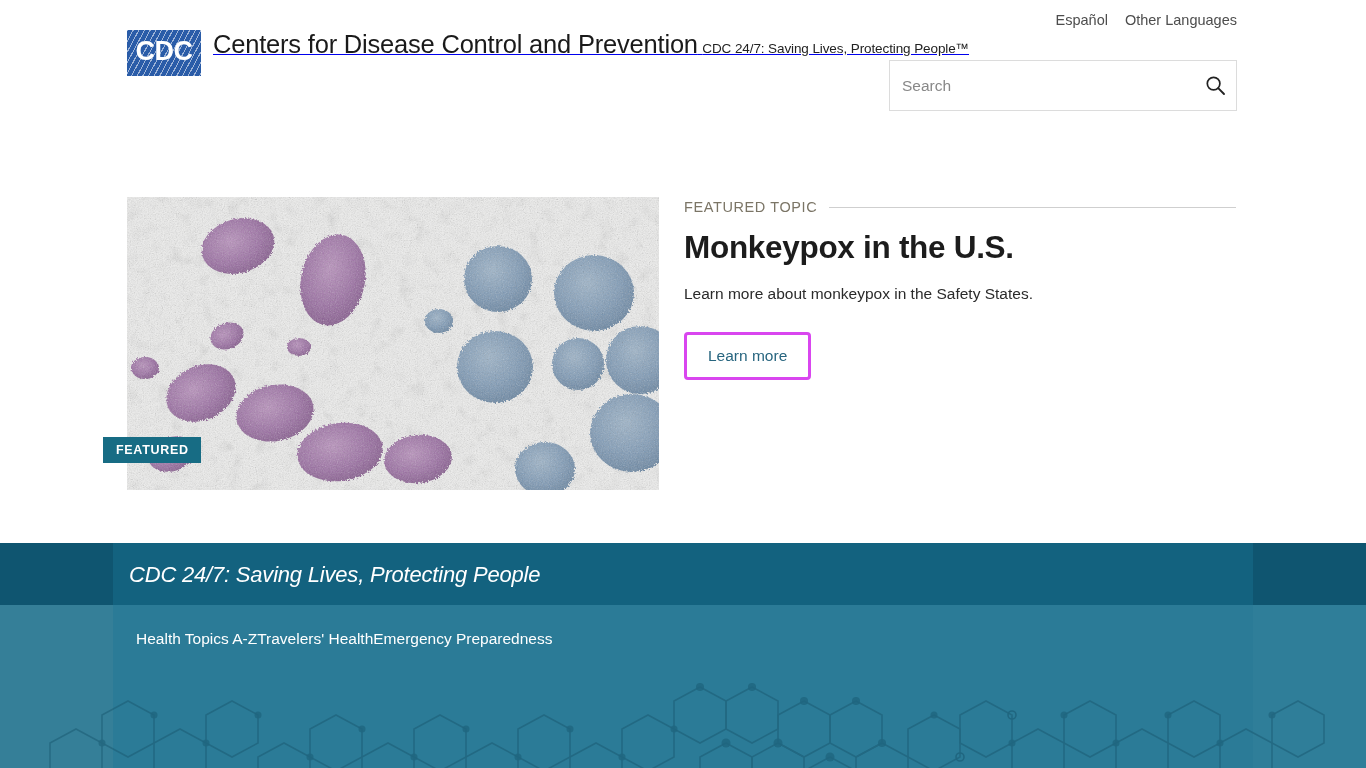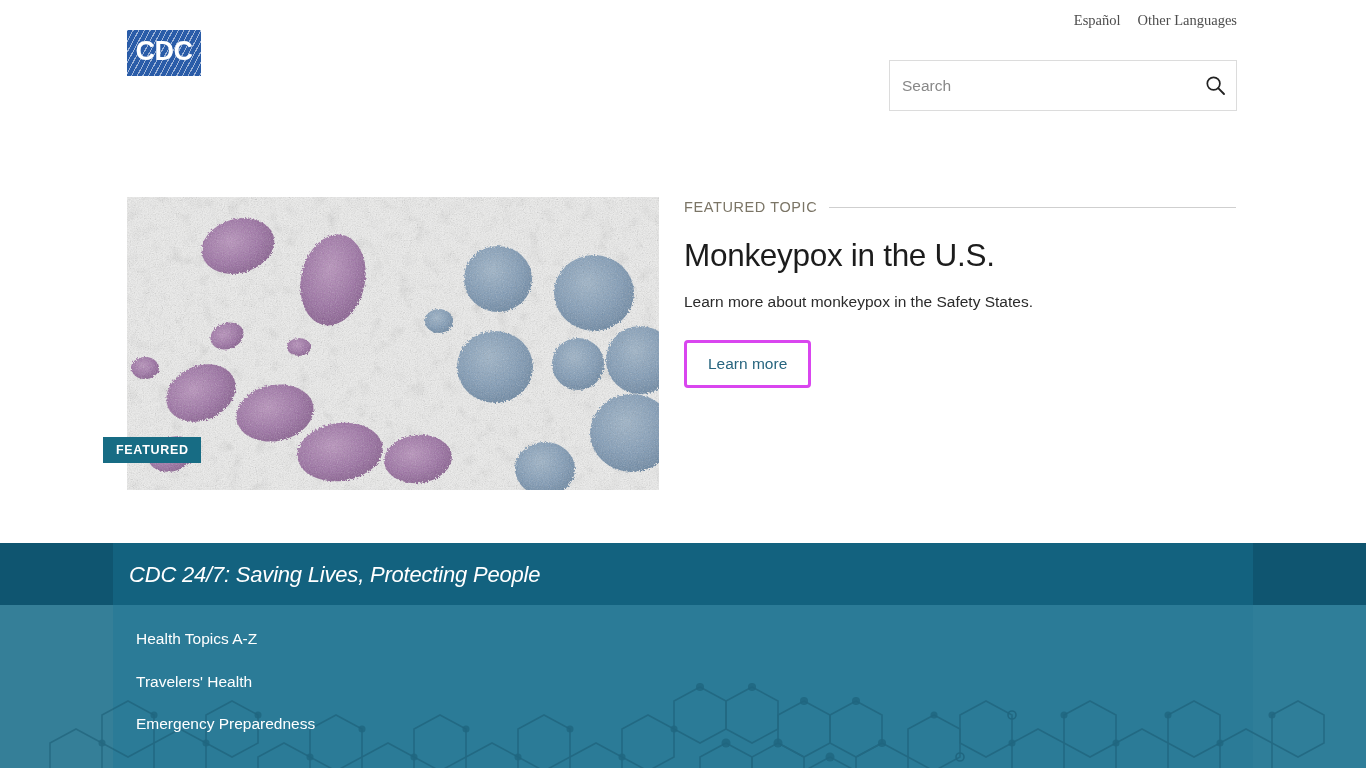--- a/index.html
+++ b/index.html
@@ -65,21 +65,21 @@
     letter-spacing: -0.1px;
     white-space: nowrap;
   }
 
   .lang-links {
     position: absolute; right: 129px; top: 12px;
     display: flex; gap: 17px;
     font-size: 14.5px;
   }
   .lang-links a {
-    color: #4d4d4d; text-decoration: none; white-space: nowrap; font-family: Liberation Serif, serif;
+    color: #4d4d4d; text-decoration: none; white-space: nowrap;
   }
 
   .search-wrap {
     position: absolute; left: 889px; top: 60px;
     width: 348px; height: 51px;
     border: 1px solid #dcdcdc;
     background: #ffffff;
     display: flex; align-items: center;
   }
   .search-input {
@@ -124,23 +124,23 @@
   }
 
   .feat-text { position: absolute; left: 684px; top: 0; width: 552px; }
   .feat-eyebrow-row { display: flex; align-items: center; gap: 12px; height: 20px; }
   .feat-eyebrow {
     font-size: 14.5px; color: #7b7566;
     letter-spacing: 0.6px; white-space: nowrap;
   }
   .feat-rule { flex: 1 1 auto; height: 1px; background: #cfcfcf; }
   .feat-title {
-    margin: 20px 0 0 0;
+    margin: 12px 0 0 0;
     font-size: 31.5px;
-    font-weight: normal;
+    font-weight: bold;
     color: #1c1c1c;
     letter-spacing: -0.3px;
     line-height: 1.15;
   }
   .feat-desc {
     margin: 18px 0 0 0;
     font-size: 15.5px;
     color: #2b2b2b;
     line-height: 1.4;
   }
@@ -197,21 +197,21 @@
   }
   .footer-body .right-strip {
     position: absolute; left: 1253px; top: 0; width: 113px; height: 163px;
     background: #2f7e99;
   }
 
   .footer-cols {
     position: absolute; left: 136px; top: 26px;
     display: flex; gap: 0;
   }
-  .footer-col { display: flex; flex-direction: column; }
+  .footer-col { display: flex; }
   .footer-col:first-child { width: 305px; }
   .footer-col a {
     color: #ffffff;
     font-size: 15.5px;
     text-decoration: none;
     line-height: 1;
     margin-bottom: 27px;
     white-space: nowrap;
   }
 </style>
@@ -219,20 +219,24 @@
 <body>
 
 <div class="page">
 
   <div class="header">
 
     <a class="logo-block" href="#">
       <span class="logo-mark">
         <span class="stripes"></span>
         <span class="cdc-letters">CDC</span>
+      </span>
+      <span class="logo-text">
+        <span class="logo-title">Centers for Disease Control and Prevention</span>
+        <span class="logo-tagline">CDC 24/7: Saving Lives, Protecting People™</span>
       </span>
     </a>
 
     <div class="lang-links">
       <a href="#">Español</a>
       <a href="#">Other Languages</a>
     </div>
 
     <div class="search-wrap">
       <input class="search-input" type="text" placeholder="Search" style="">

